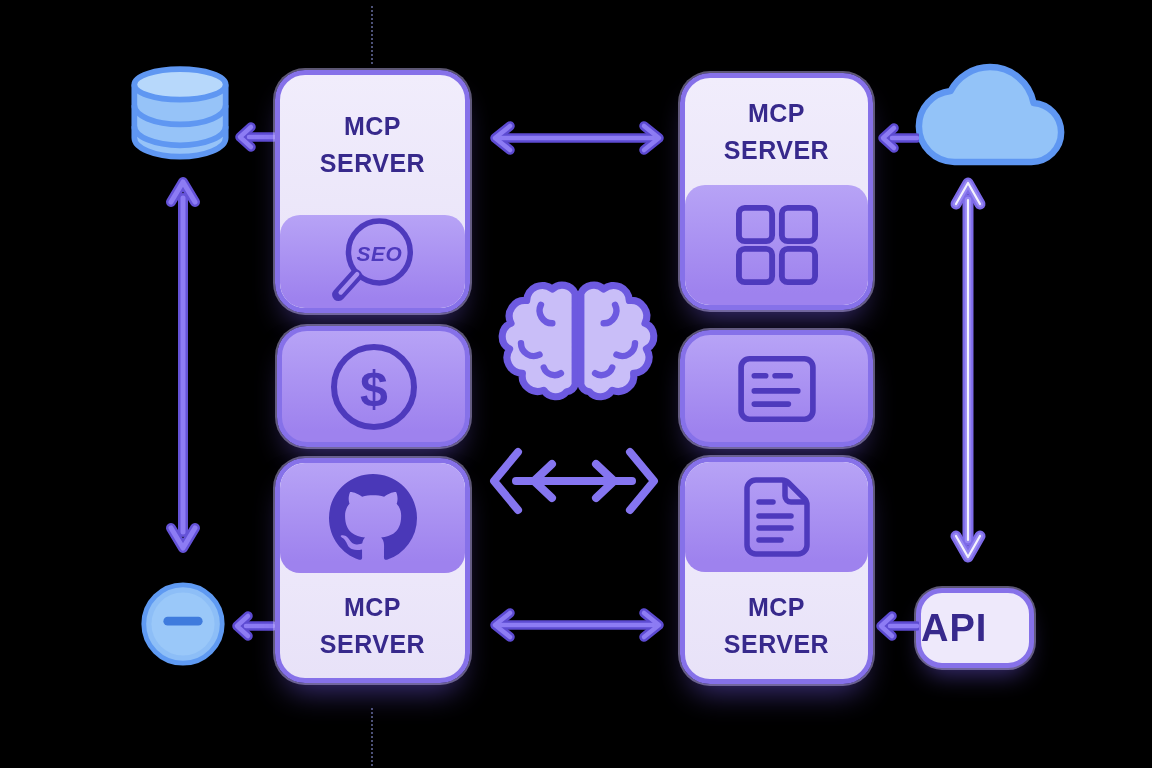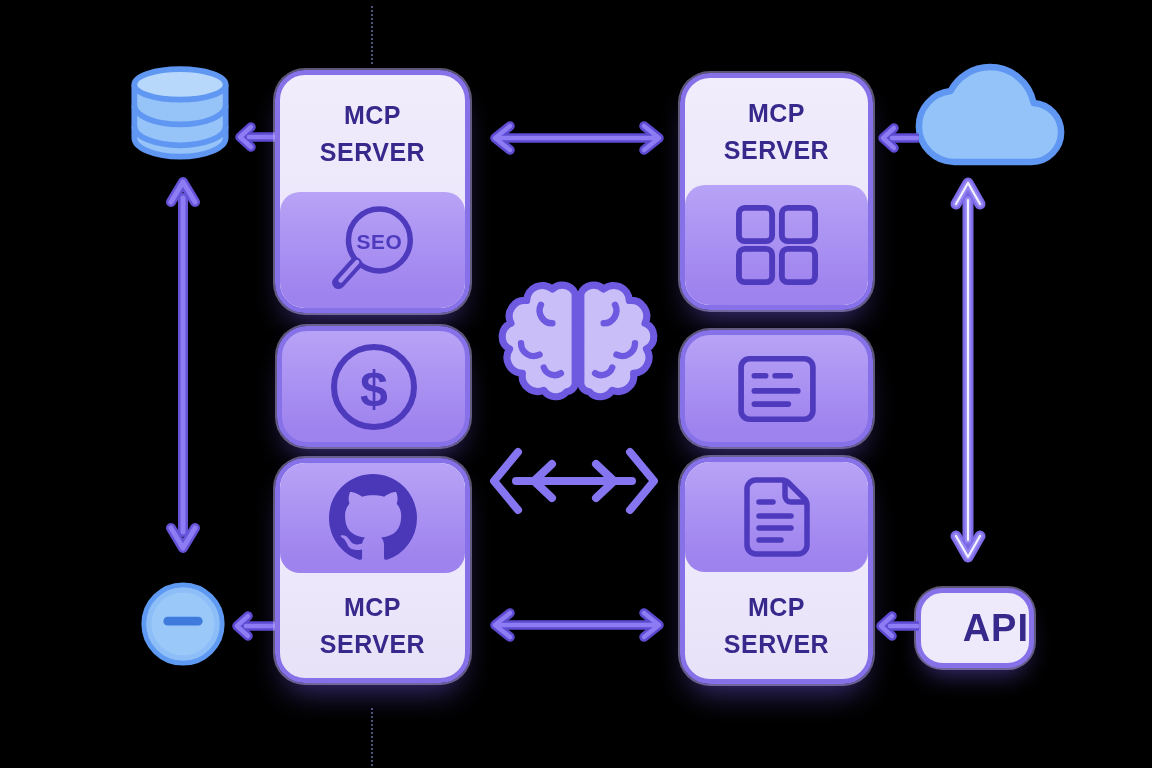--- a/index.html
+++ b/index.html
@@ -26,21 +26,21 @@
     display:flex;align-items:center;justify-content:center;flex:0 0 auto;
   }
   .icon-section.bottom{border-radius:20px 20px 24px 24px;}
   .icon-section.top{border-radius:24px 24px 20px 20px;}
   .mcp-title{
     font-size:25px;line-height:37px;font-weight:bold;letter-spacing:.5px;
     color:#37298c;text-align:center;
   }
   .api-box{
     position:absolute;box-sizing:border-box;border:5px solid #8671e9;border-radius:26px;
-    background:#eee9fb;display:flex;align-items:center;justify-content:flex-end;
+    background:#eee9fb;display:flex;align-items:center;justify-content:flex-start;
     box-shadow:0 0 0 2px rgba(205,190,252,.45), 0 14px 24px -8px rgba(110,85,220,.55);
     font-size:38px;font-weight:bold;letter-spacing:1px;color:#37298c;
   }
   .dotted-guide{position:absolute;width:0;border-left:2px dotted #9aa4f0;opacity:.5;}
 </style>
 </head>
 <body>
 
 <div class="canvas">
 
@@ -93,21 +93,21 @@
       <path d="M15 15 H42"></path>
         <polyline points="17,5 6,15 17,25"></polyline>
     </g>
   </svg>
 
   <div class="server-box" style="left:275px;top:70px;width:195px;height:243px;">
     <div class="label-section">
       <div class="mcp-title"><span>MCP</span><br>
       <span>SERVER</span></div>
     </div>
-    <div class="icon-section bottom" style="height:116px;">
+    <div class="icon-section bottom" style="height:93px;font-style:italic;">
       <svg width="100" height="100" viewBox="0 0 110 110">
         <circle cx="62" cy="44" r="34" fill="none" stroke="#4e3abd" stroke-width="6"></circle>
         <path d="M36 70 L17 91" fill="none" stroke="#4e3abd" stroke-width="14" stroke-linecap="round"></path>
         <path d="M37.5 68.5 L19.5 88.5" fill="none" stroke="#a78ff0" stroke-width="5" stroke-linecap="round"></path>
         <text x="62" y="46" text-anchor="middle" dominant-baseline="central" font-size="23" font-weight="bold" fill="#4e3abd" letter-spacing="0.5">SEO</text>
       </svg>
     </div>
   </div>
 
   <div class="tool-box" style="left:277px;top:326px;width:193px;height:121px;">

